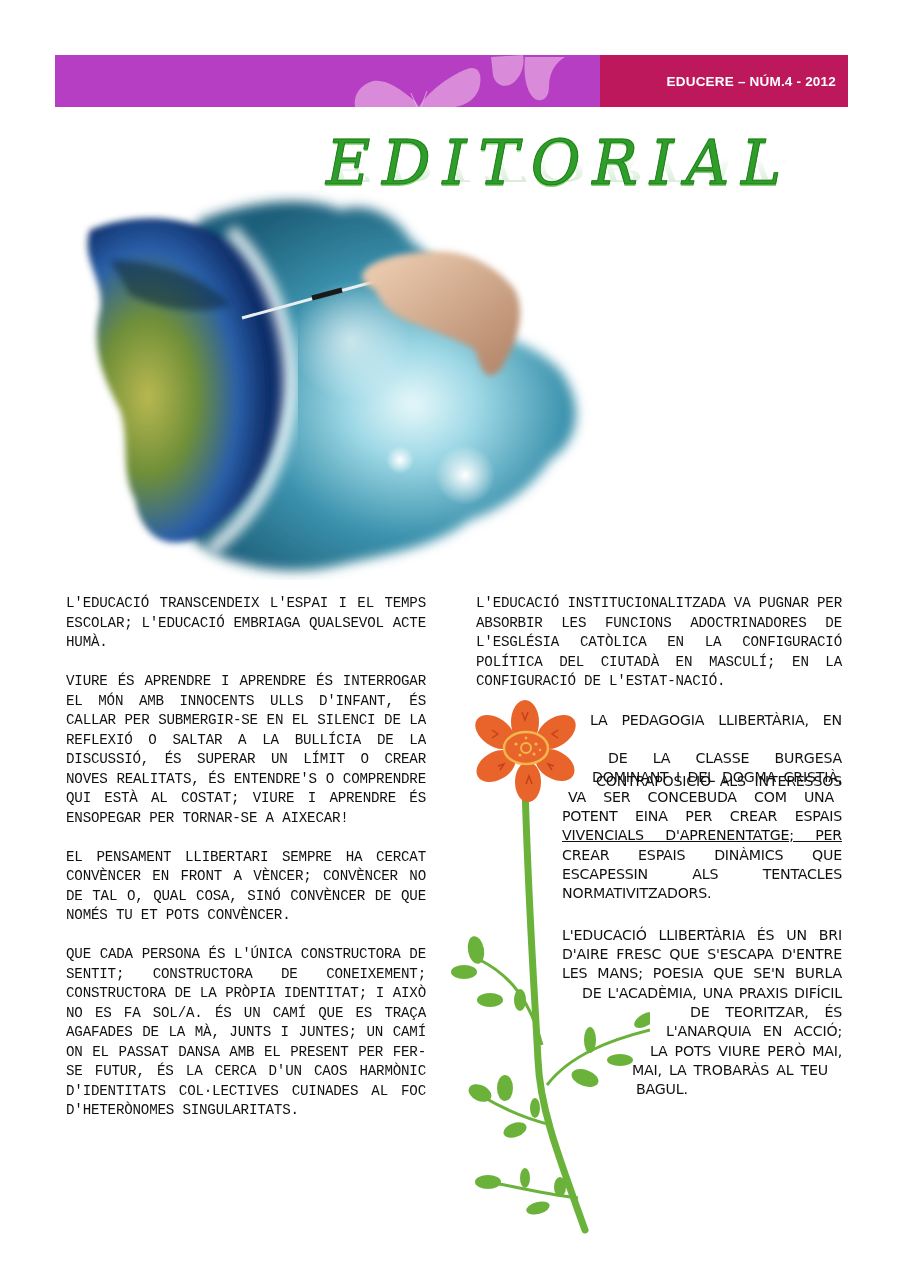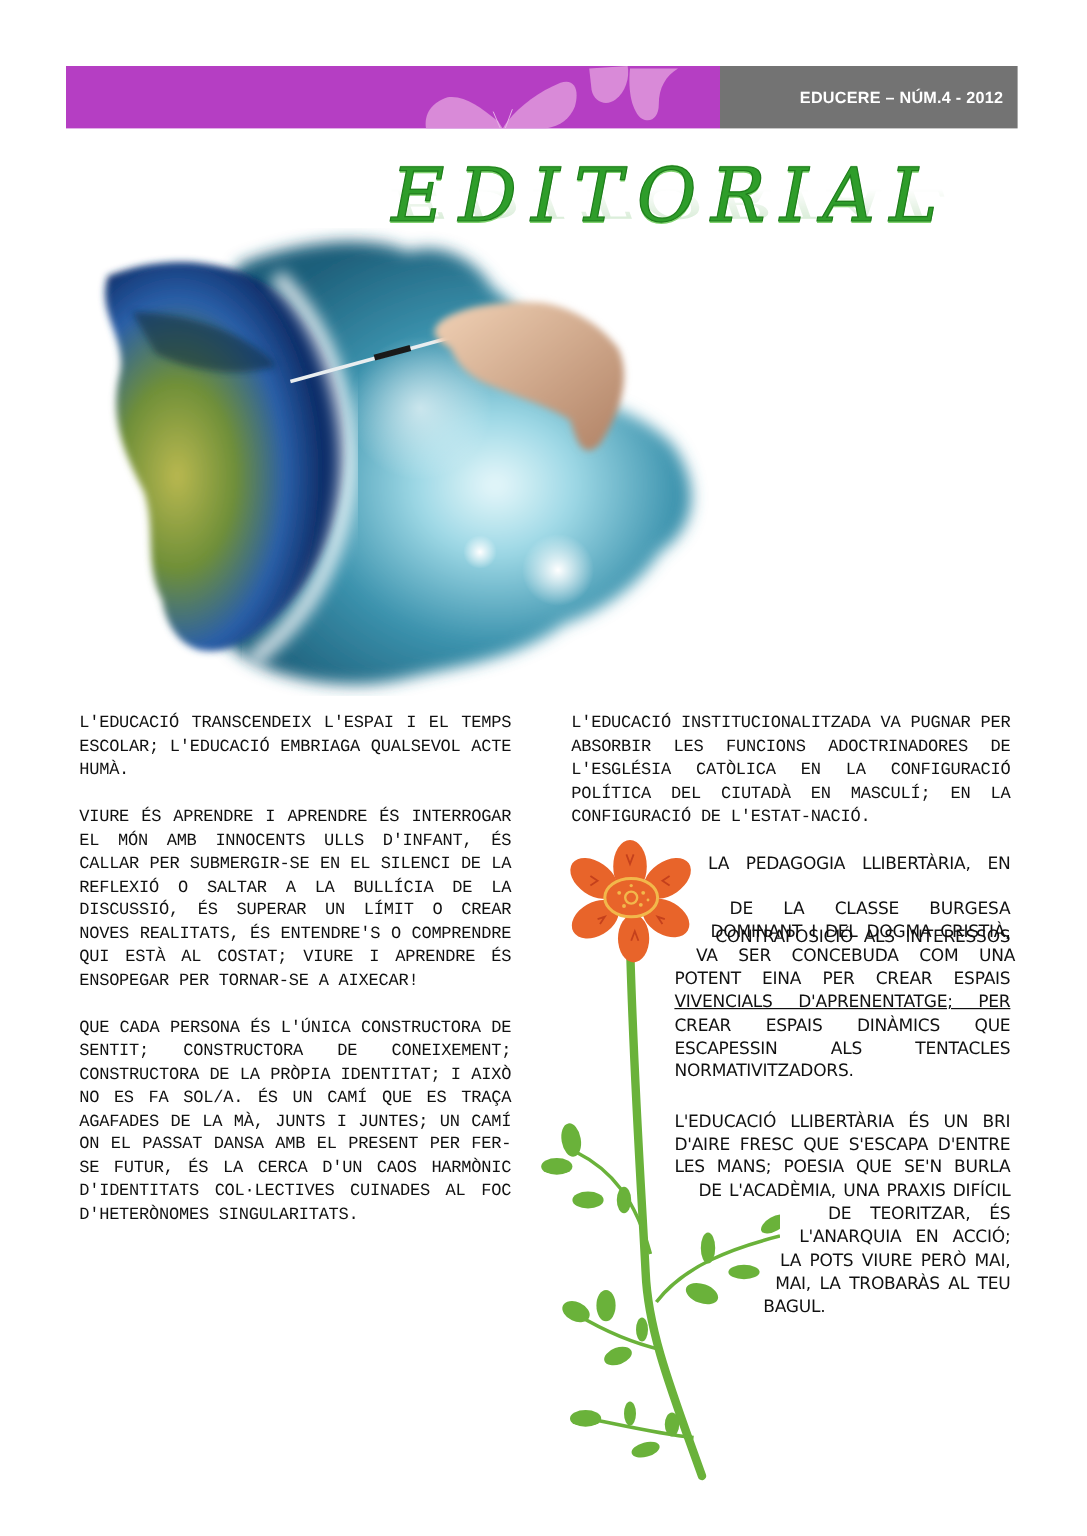--- a/index.html
+++ b/index.html
@@ -2,21 +2,21 @@
 <html><head>
 <meta charset="utf-8">
 <style>
   * { margin: 0; padding: 0; box-sizing: border-box; }
   html, body { width: 906px; height: 1280px; background: #ffffff; overflow: hidden; }
   body { position: relative; font-family: "DejaVu Sans", sans-serif; color: #111; }
 
   
   .banner { position: absolute; left: 55px; top: 55px; width: 793px; height: 52px; display: flex; }
   .banner-purple { position: relative; width: 545px; height: 100%; background: #b53ec3; overflow: hidden; }
-  .banner-green { flex: 1; height: 100%; background: #737373; display: flex; align-items: center; justify-content: flex-end; padding-right: 12px; }
+  .banner-green { flex: 1; height: 100%; background: #be185d; display: flex; align-items: center; justify-content: flex-end; padding-right: 12px; }
   .banner-label { color: #ffffff; font-family: "Liberation Sans", sans-serif; font-weight: bold; font-size: 13.5px; letter-spacing: 0.2px; }
   .butterfly { position: absolute; top: 0; }
 
   
   .title-wrap { position: absolute; left: 326px; top: 128px; width: 510px; height: 100px; }
   .title { position: absolute; left: 0; top: 0; width: 100%; font-family: "DejaVu Serif", serif; font-style: italic; font-size: 62px; letter-spacing: 12px; color: #2e9d2a;
            -webkit-text-stroke: 1px #1f7c1c; text-shadow: 0 2px 0 #7fd26e, 0 -1px 0 #c6efbd; line-height: 70px; white-space: nowrap; transform: scaleX(0.98); transform-origin: left; }
   .title-reflect { position: absolute; left: 0; top: 60px; width: 100%; font-family: "DejaVu Serif", serif; font-style: italic; font-size: 62px; letter-spacing: 12px; color: #7ec07a;
                    opacity: 0.35; transform: scaleY(-0.55); transform-origin: top; line-height: 70px; white-space: nowrap;
                    -webkit-mask-image: linear-gradient(to top, transparent 20%, #000 100%); mask-image: linear-gradient(to top, transparent 20%, #000 100%); }
@@ -115,20 +115,21 @@
     <line x1="300" y1="90" x2="370" y2="66" stroke="#f2f2f2" stroke-width="3"></line>
 
     <path fill="url(#skin)" filter="url(#blur3)" d="M285 80 C 300 65, 340 60, 370 62 C 395 65, 420 80, 435 100 C 445 120, 440 150, 420 180 C 405 195, 400 175, 395 160
          C 380 150, 350 140, 325 130 C 305 120, 300 110, 295 100 C 285 95, 278 88, 285 80 Z"></path>
   </svg>
 </div>
 
 <div class="col col-left">
   <p>L'EDUCACIÓ TRANSCENDEIX L'ESPAI I EL TEMPS ESCOLAR; L'EDUCACIÓ EMBRIAGA QUALSEVOL ACTE HUMÀ.</p>
   <p>VIURE ÉS APRENDRE I APRENDRE ÉS INTERROGAR EL MÓN AMB INNOCENTS ULLS D'INFANT, ÉS CALLAR PER SUBMERGIR-SE EN EL SILENCI DE LA REFLEXIÓ O SALTAR A LA BULLÍCIA DE LA DISCUSSIÓ, ÉS SUPERAR UN LÍMIT O CREAR NOVES REALITATS, ÉS ENTENDRE'S O COMPRENDRE QUI ESTÀ AL COSTAT; VIURE I APRENDRE ÉS ENSOPEGAR PER TORNAR-SE A AIXECAR!</p>
+  <p>EL PENSAMENT LLIBERTARI SEMPRE HA CERCAT CONVÈNCER EN FRONT A VÈNCER; CONVÈNCER NO DE TAL O, QUAL COSA, SINÓ CONVÈNCER DE QUE NOMÉS TU ET POTS CONVÈNCER.</p>
   <p>QUE CADA PERSONA ÉS L'ÚNICA CONSTRUCTORA DE SENTIT; CONSTRUCTORA DE CONEIXEMENT; CONSTRUCTORA DE LA PRÒPIA IDENTITAT; I AIXÒ NO ES FA SOL/A. ÉS UN CAMÍ QUE ES TRAÇA AGAFADES DE LA MÀ, JUNTS I JUNTES; UN CAMÍ ON EL PASSAT DANSA AMB EL PRESENT PER FER-SE FUTUR, ÉS LA CERCA D'UN CAOS HARMÒNIC D'IDENTITATS COL·LECTIVES CUINADES AL FOC D'HETERÒNOMES SINGULARITATS.</p>
 </div>
 
 <div class="col col-right-top">
   <p>L'EDUCACIÓ INSTITUCIONALITZADA VA PUGNAR PER ABSORBIR LES FUNCIONS ADOCTRINADORES DE L'ESGLÉSIA CATÒLICA EN LA CONFIGURACIÓ POLÍTICA DEL CIUTADÀ EN MASCULÍ; EN LA CONFIGURACIÓ DE L'ESTAT-NACIÓ.</p>
 </div>
 
 <div class="flower">
   <svg viewBox="0 0 200 560">
 
@@ -185,31 +186,31 @@
     <circle cx="76" cy="38" r="1.4" fill="#f2b84b"></circle>
     <circle cx="90" cy="50" r="1.2" fill="#f2b84b"></circle>
   </svg>
 </div>
 
 <div class="para-r1" style="left:0;top:0;">
   <span class="ln" style="position:absolute;left:590px;top:711px;width:252px;">LA PEDAGOGIA LLIBERTÀRIA, EN</span>
   <span class="ln" style="position:absolute;left:596px;top:772px;width:246px;">CONTRAPOSICIÓ ALS INTERESSOS</span>
   <span class="ln" style="position:absolute;left:608px;top:749px;width:234px;">DE LA CLASSE BURGESA</span>
   <span class="ln" style="position:absolute;left:592px;top:768px;width:250px;">DOMINANT I DEL DOGMA CRISTIÀ,</span>
-  <span class="ln" style="position:absolute;left:580px;top:788px;width:266px;">VA SER CONCEBUDA COM UNA</span>
+  <span class="ln" style="position:absolute;left:568px;top:788px;width:266px;">VA SER CONCEBUDA COM UNA</span>
   <span class="ln" style="position:absolute;left:562px;top:807px;width:280px;">POTENT EINA PER CREAR ESPAIS</span>
   <span class="ln" style="position:absolute;left:562px;top:826px;width:280px;text-decoration:underline;">VIVENCIALS D'APRENENTATGE; PER</span>
   <span class="ln" style="position:absolute;left:562px;top:846px;width:280px;">CREAR ESPAIS DINÀMICS QUE</span>
   <span class="ln" style="position:absolute;left:562px;top:865px;width:280px;">ESCAPESSIN ALS TENTACLES</span>
   <span class="ln last" style="position:absolute;left:562px;top:884px;width:280px;">NORMATIVITZADORS.</span>
 </div>
 
 <div class="para-r2" style="left:0;top:0;">
   <span class="ln" style="position:absolute;left:562px;top:926px;width:280px;">L'EDUCACIÓ LLIBERTÀRIA ÉS UN BRI</span>
   <span class="ln" style="position:absolute;left:562px;top:945px;width:280px;">D'AIRE FRESC QUE S'ESCAPA D'ENTRE</span>
   <span class="ln" style="position:absolute;left:562px;top:964px;width:280px;">LES MANS; POESIA QUE SE'N BURLA</span>
   <span class="ln" style="position:absolute;left:582px;top:984px;width:260px;">DE L'ACADÈMIA, UNA PRAXIS DIFÍCIL</span>
   <span class="ln" style="position:absolute;left:690px;top:1003px;width:152px;">DE TEORITZAR, ÉS</span>
   <span class="ln" style="position:absolute;left:666px;top:1022px;width:176px;">L'ANARQUIA EN ACCIÓ;</span>
   <span class="ln" style="position:absolute;left:650px;top:1042px;width:192px;">LA POTS VIURE PERÒ MAI,</span>
-  <span class="ln" style="position:absolute;left:646px;top:1061px;width:196px;">MAI, LA TROBARÀS AL TEU</span>
+  <span class="ln" style="position:absolute;left:632px;top:1061px;width:196px;">MAI, LA TROBARÀS AL TEU</span>
   <span class="ln last" style="position:absolute;left:636px;top:1080px;width:206px;">BAGUL.</span>
 </div>
 
 </body></html>

